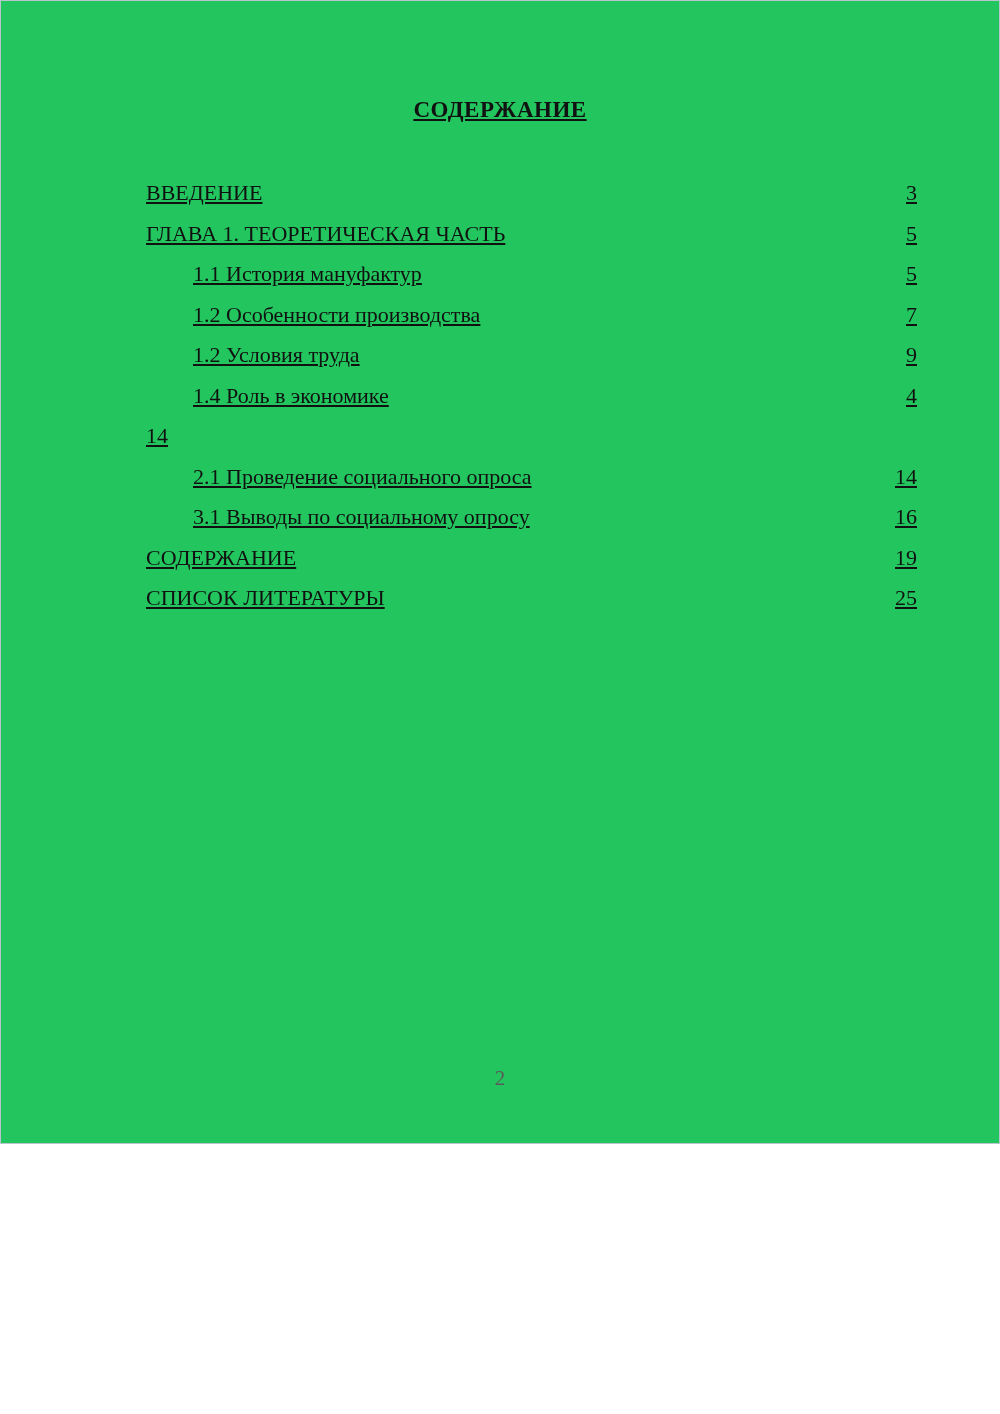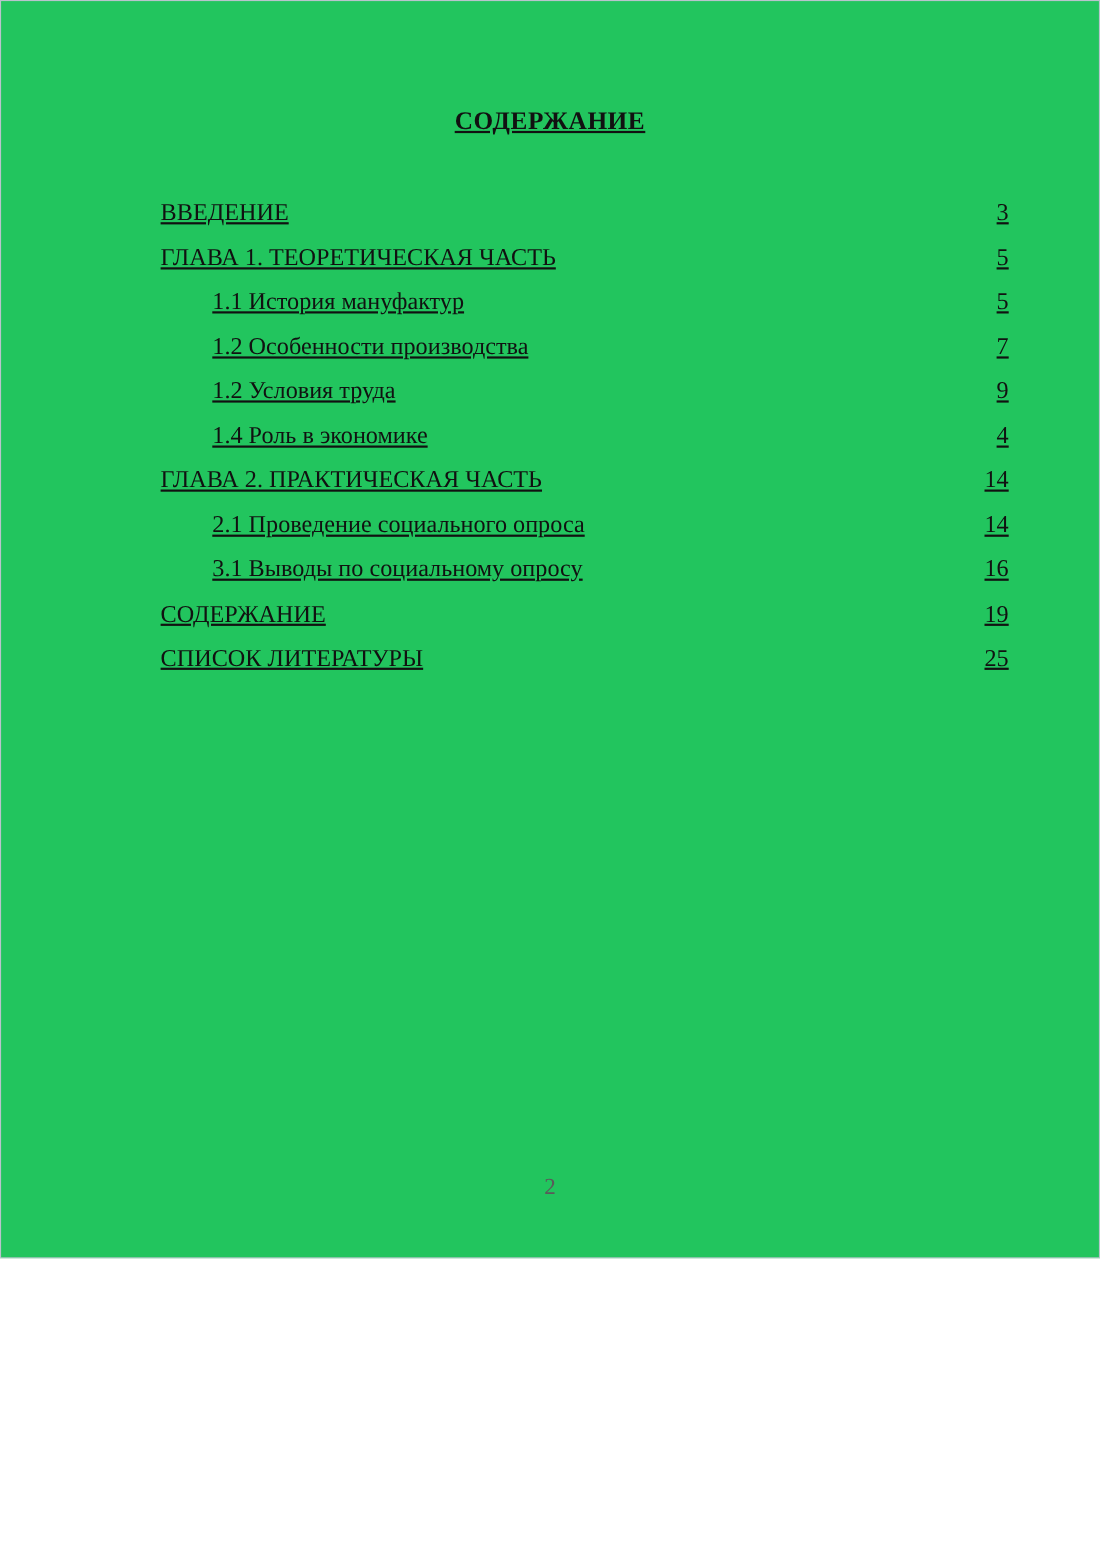--- a/index.html
+++ b/index.html
@@ -91,21 +91,20 @@
       <span class="toc-label">1.2 Условия труда</span>
       <span class="toc-page">9</span>
     </div>
 
     <div class="toc-row level-1">
       <span class="toc-label">1.4 Роль в экономике</span>
       <span class="toc-page">4</span>
     </div>
 
     <div class="toc-row level-0">
-      <span class="toc-label">ГЛАВА 2. ПРАКТИЧЕСКАЯ ЧАСТЬ</span>
       <span class="toc-page">14</span>
     </div>
 
     <div class="toc-row level-1">
       <span class="toc-label">2.1 Проведение социального опроса</span>
       <span class="toc-page">14</span>
     </div>
 
     <div class="toc-row level-1">
       <span class="toc-label">3.1 Выводы по социальному опросу</span>

